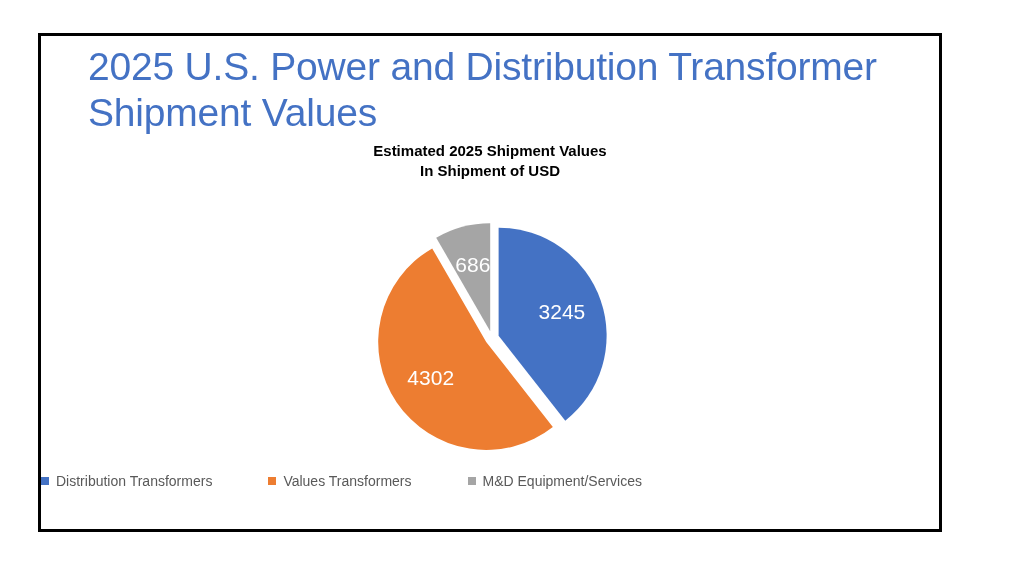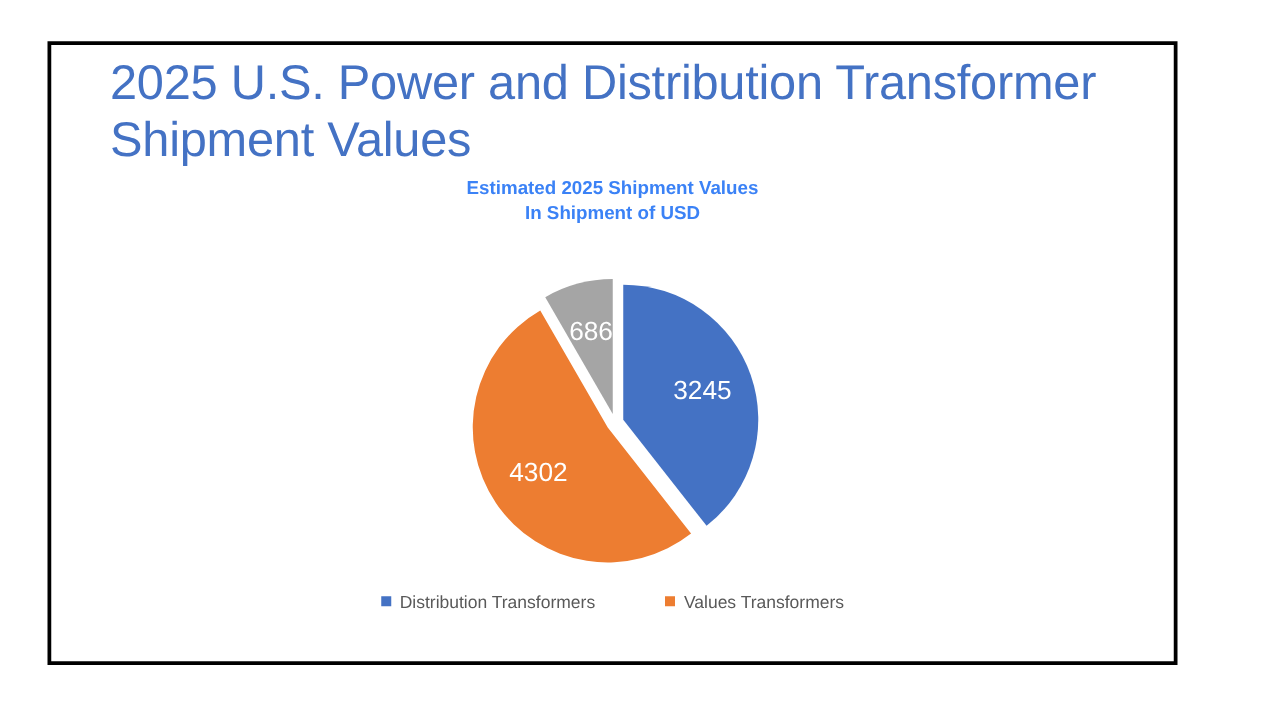--- a/index.html
+++ b/index.html
@@ -46,21 +46,21 @@
     width: 898px;
     height: 388px;
   }
 
   #chart-title {
     position: absolute;
     left: 0;
     top: 0;
     width: 898px;
     text-align: center;
-    color: #3b82f6;
+    color: #000000;
     font-family: "Liberation Sans", sans-serif;
     font-size: 15px;
     font-weight: bold;
     line-height: 20px;
   }
   #chart-title .line2 { display: block; }
 
   #pie-wrap {
     position: absolute;
     left: 311px;
@@ -77,21 +77,20 @@
     text-anchor: middle;
     dominant-baseline: middle;
   }
 
   #chart-legend {
     position: absolute;
     left: 0px;
     top: 332px;
     width: 898px;
     display: flex;
-    justify-content: center;
     align-items: center;
     gap: 56px;
   }
   .legend-entry {
     display: flex;
     align-items: center;
     gap: 7px;
     white-space: nowrap;
   }
   .legend-swatch {
@@ -137,16 +136,20 @@
 
     <div id="chart-legend">
         <div class="legend-entry">
           <span class="legend-swatch" style="background: rgb(68, 114, 196);"></span>
           <span class="legend-text">Distribution Transformers</span>
         </div>
         <div class="legend-entry">
           <span class="legend-swatch" style="background: rgb(237, 125, 49);"></span>
           <span class="legend-text">Values Transformers</span>
         </div>
+        <div class="legend-entry">
+          <span class="legend-swatch" style="background: rgb(165, 165, 165);"></span>
+          <span class="legend-text">M&amp;D Equipment/Services</span>
+        </div>
       </div>
 
   </div>
 </div>
 
 </body></html>

